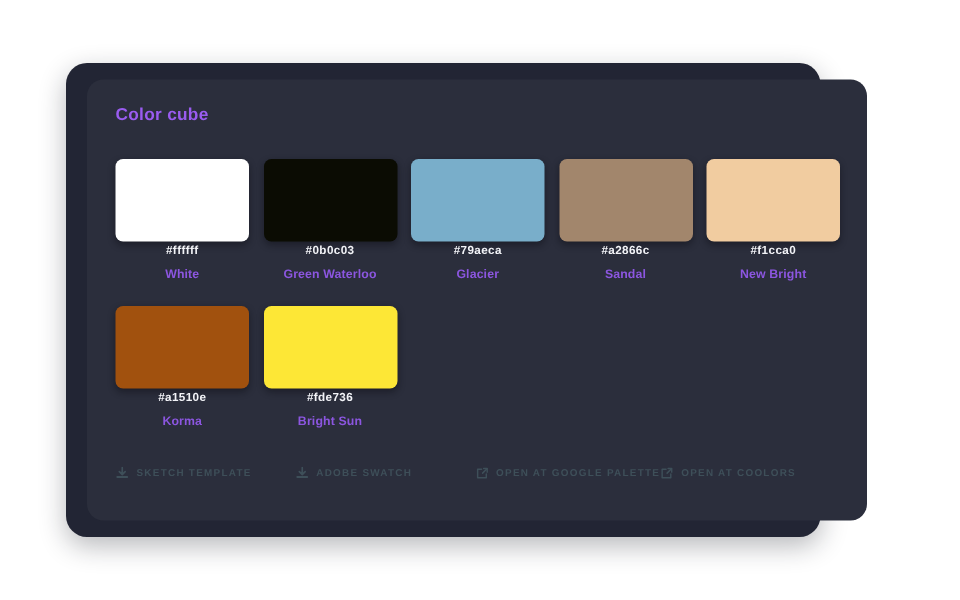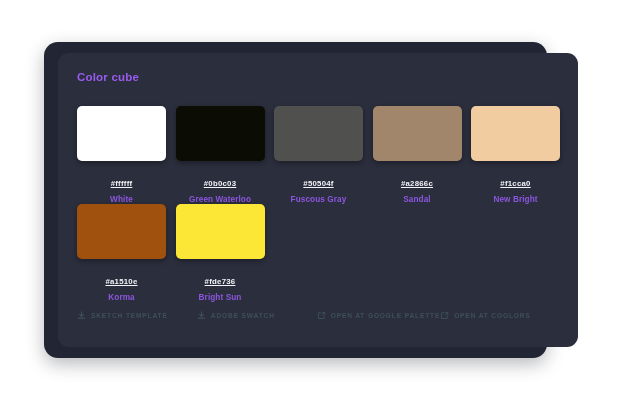--- a/index.html
+++ b/index.html
@@ -76,28 +76,27 @@
 
   .swatch-chip {
     width: 89px;
     height: 55px;
     border-radius: 5px;
     box-shadow: 0 2px 5px rgba(10, 11, 18, 0.45);
     box-sizing: border-box;
   }
 
   .swatch-hex {
-    margin-top: 18px;
+    margin-top: 1px;
     text-align: center;
     font-size: 7.8px;
     font-weight: bold;
     letter-spacing: 0.25px;
     color: #f2f3f7;
     white-space: nowrap;
-    text-decoration: underline;
   }
 
   .swatch-name {
     margin-top: 7px;
     text-align: center;
     font-size: 8.2px;
     font-weight: bold;
     letter-spacing: 0.1px;
     color: #8c56e0;
     white-space: nowrap;
@@ -153,23 +152,23 @@
             <div class="swatch-chip" style="background: rgb(255, 255, 255);"></div>
             <div class="swatch-hex">#ffffff</div>
             <div class="swatch-name">White</div>
           </div>
           <div class="swatch-cell">
             <div class="swatch-chip" style="background: rgb(11, 12, 3);"></div>
             <div class="swatch-hex">#0b0c03</div>
             <div class="swatch-name">Green Waterloo</div>
           </div>
           <div class="swatch-cell">
-            <div class="swatch-chip" style="background: rgb(80, 80, 79);"></div>
-            <div class="swatch-hex">#50504f</div>
-            <div class="swatch-name">Fuscous Gray</div>
+            <div class="swatch-chip" style="background: rgb(121, 174, 202);"></div>
+            <div class="swatch-hex">#79aeca</div>
+            <div class="swatch-name">Glacier</div>
           </div>
           <div class="swatch-cell">
             <div class="swatch-chip" style="background: rgb(162, 134, 108);"></div>
             <div class="swatch-hex">#a2866c</div>
             <div class="swatch-name">Sandal</div>
           </div>
           <div class="swatch-cell">
             <div class="swatch-chip" style="background: rgb(241, 204, 160);"></div>
             <div class="swatch-hex">#f1cca0</div>
             <div class="swatch-name">New Bright</div>

